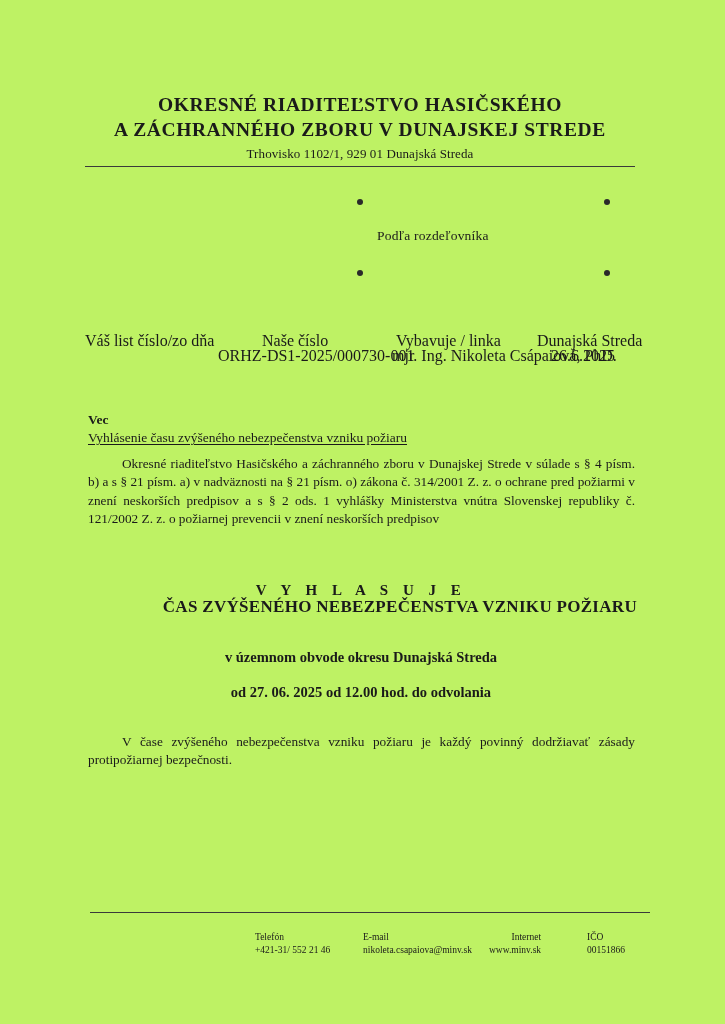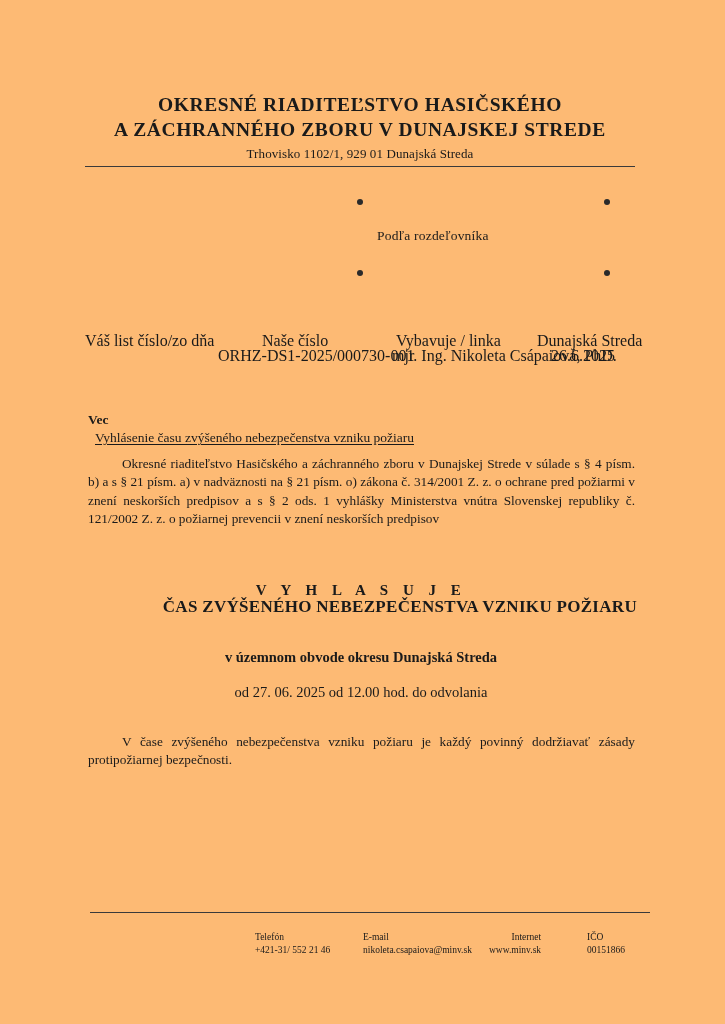--- a/index.html
+++ b/index.html
@@ -12,21 +12,21 @@
     height: 1024px;
     position: relative;
     font-family: "Liberation Serif", "DejaVu Serif", serif;
     color: #1a1a1a;
     overflow: hidden;
   }
 
   .page {
     position: absolute;
     inset: 0;
-    background: #fdba74;
+    background: #bef264;
   }
 
   
   .letterhead {
     position: absolute;
     left: 85px;
     top: 92px;
     width: 550px;
     text-align: center;
   }
@@ -94,21 +94,20 @@
     font-size: 13.5px;
     line-height: 17px;
   }
   .subject-text {
     font-size: 13.5px;
     line-height: 18px;
     text-decoration: underline;
     text-underline-offset: 2px;
     display: inline-block;
     margin-top: 1px;
-    margin-left: 7px;
   }
 
   
   .body-para {
     position: absolute;
     left: 88px;
     top: 455px;
     width: 547px;
     font-size: 13.3px;
     line-height: 18.3px;
@@ -139,21 +138,21 @@
     white-space: nowrap;
     text-align: right;
   }
   .decl-area {
     top: 649px;
     font-weight: bold;
     font-size: 14.5px;
   }
   .decl-time {
     top: 684px;
-    font-weight: normal;
+    font-weight: bold;
     font-size: 14.5px;
   }
 
   
   .closing-para {
     position: absolute;
     left: 88px;
     top: 733px;
     width: 547px;
     font-size: 13.3px;

